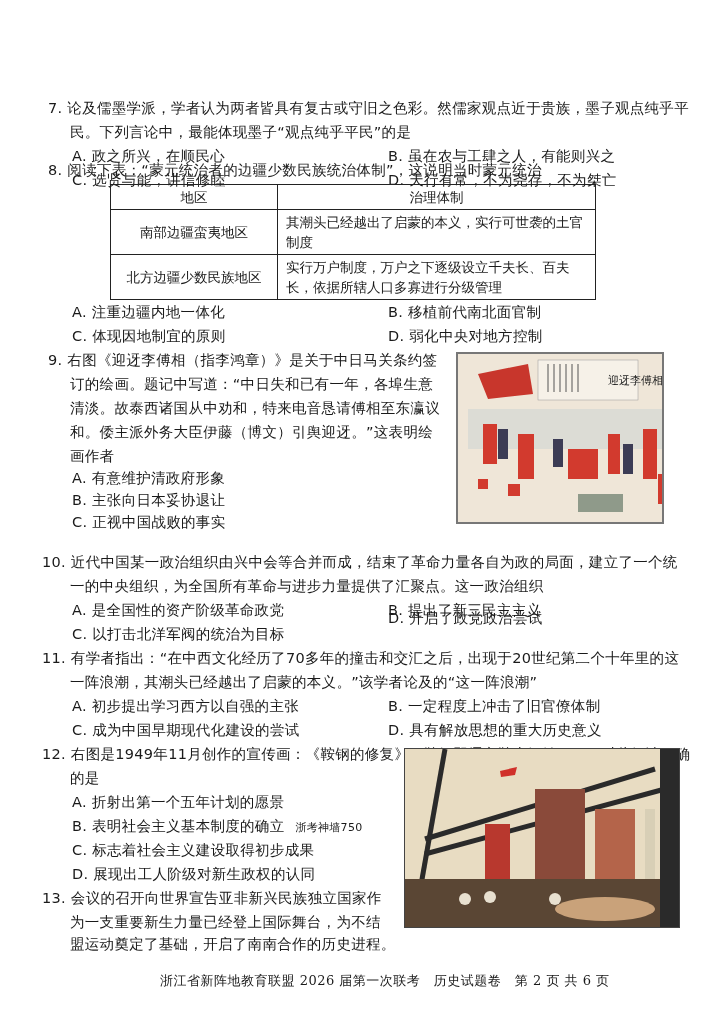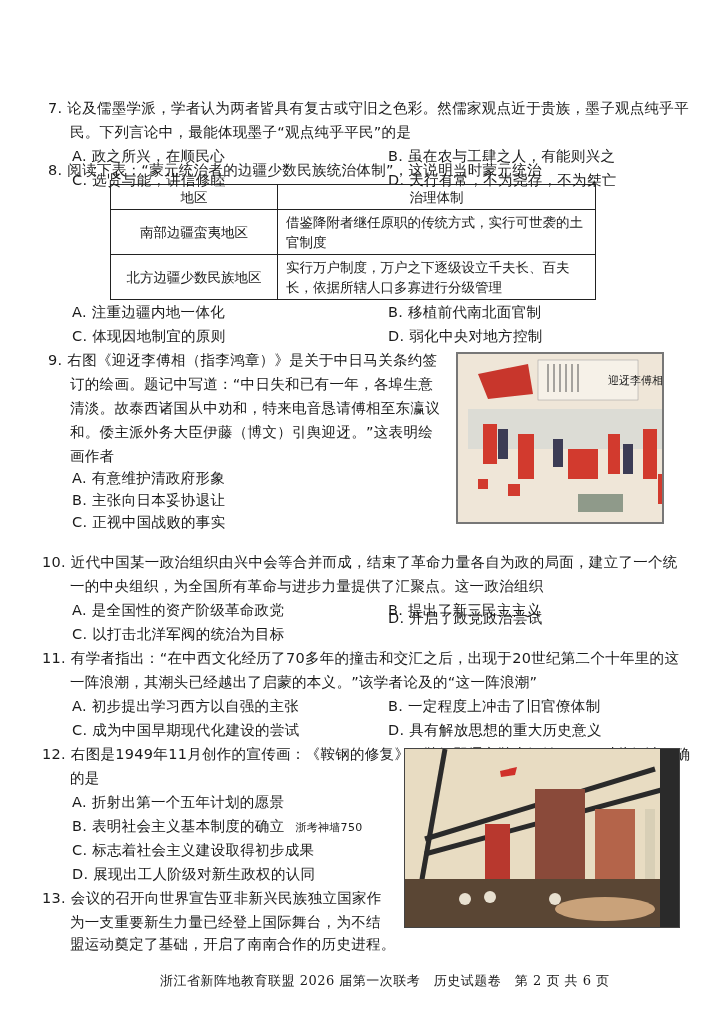--- a/index.html
+++ b/index.html
@@ -47,21 +47,21 @@
 
   <div class="line q" style="top:160px">8. 阅读下表：“蒙元统治者的边疆少数民族统治体制”，这说明当时蒙元统治</div>
   <table class="gov">
     <tbody>
         <tr>
       <th>地区</th>
       <th>治理体制</th>
     </tr>
     <tr>
       <td class="region">南部边疆蛮夷地区</td>
-      <td>借鉴降附者继任原职的传统方式，实行可世袭的土官制度</td>
+      <td>其潮头已经越出了启蒙的本义，实行可世袭的土官制度</td>
     </tr>
     <tr>
       <td class="region">北方边疆少数民族地区</td>
       <td>实行万户制度，万户之下逐级设立千夫长、百夫长，依据所辖人口多寡进行分级管理</td>
     </tr>
   </tbody>
     </table>
   <div class="line optA" style="top:302px">A. 注重边疆内地一体化</div>
   <div class="line optB" style="top:302px">B. 移植前代南北面官制</div>
   <div class="line optA" style="top:326px">C. 体现因地制宜的原则</div>

